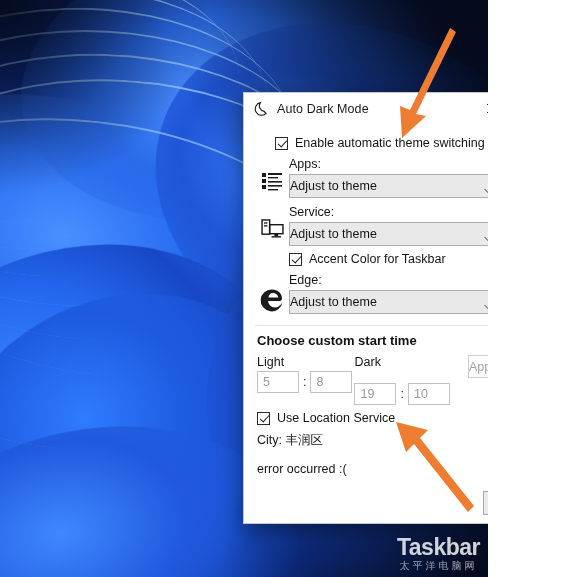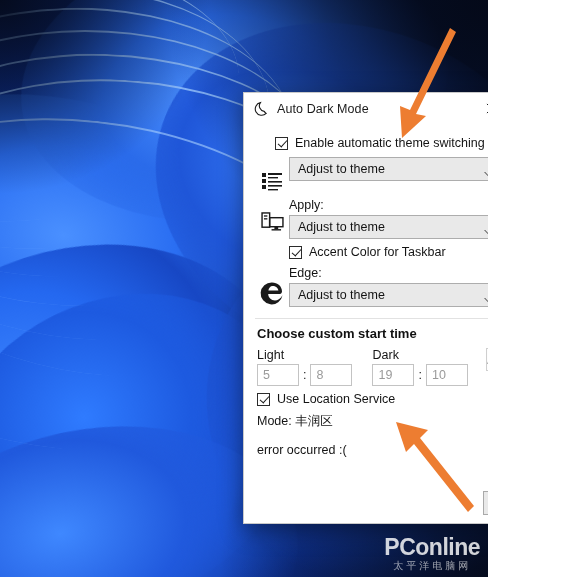--- a/index.html
+++ b/index.html
@@ -158,21 +158,21 @@
     color: #141414;
     margin-bottom: 3px;
   }
   .combo {
     position: relative;
     height: 24px;
     background: #e9e9e9;
     border: 1px solid #adadad;
     display: flex;
     align-items: center;
-    padding-left: 8px;
+    padding-left: 0;
     font-size: 12.5px;
     color: #141414;
     cursor: pointer;
   }
   .combo .chev {
     position: absolute;
     right: 8px; top: 50%;
     margin-top: -3px;
     width: 7px; height: 7px;
   }
@@ -199,21 +199,21 @@
     width: 42px; height: 22px;
     border: 1px solid #c3c3c3;
     background: #fff;
     font-size: 12.5px;
     color: #9a9a9a;
     padding-left: 5px;
     display: flex; align-items: center;
     font-family: "Liberation Sans", sans-serif;
   }
   .colon { font-size: 12.5px; color: #222; margin: 0 4px; }
-  #dark-block { margin-left: 20px; }
+  #dark-block { margin-left: 2px; gap: 12px; }
   #apply-btn {
     margin-left: 18px;
     width: 72px; height: 23px;
     border: 1px solid #cfcfcf;
     background: #fdfdfd;
     color: #a3a3a3;
     font-size: 12.5px;
     display: flex; align-items: center; justify-content: center;
     cursor: default;
   }
@@ -319,20 +319,21 @@
             <rect x="1" y="8" width="4" height="4" fill="#1a1a1a"></rect>
             <rect x="1" y="14" width="4" height="4" fill="#1a1a1a"></rect>
             <rect x="7" y="2" width="14" height="2" fill="#1a1a1a"></rect>
             <rect x="7" y="6" width="10" height="1.4" fill="#1a1a1a"></rect>
             <rect x="7" y="10" width="14" height="1.6" fill="#1a1a1a"></rect>
             <rect x="7" y="14" width="14" height="1.6" fill="#1a1a1a"></rect>
             <rect x="7" y="18" width="10" height="1.4" fill="#1a1a1a"></rect>
           </svg>
         </div>
         <div class="setfields">
+          <div class="setlabel">Apps:</div>
           <div class="combo">
             <span>Adjust to theme</span>
             <span class="chev">
               <svg viewBox="0 0 8 6" width="8" height="6">
                 <path d="M0.6 1 L4 4.6 L7.4 1" stroke="#3a3a3a" stroke-width="1" fill="none"></path>
               </svg>
             </span>
           </div>
         </div>
       </div>
@@ -342,21 +343,21 @@
           <svg viewBox="0 0 24 20" width="23" height="19">
             <rect x="1" y="1" width="8" height="15" fill="none" stroke="#1a1a1a" stroke-width="1.5"></rect>
             <rect x="3" y="3.5" width="3.6" height="1.4" fill="#1a1a1a"></rect>
             <rect x="3" y="6.5" width="3.6" height="1.4" fill="#1a1a1a"></rect>
             <rect x="9" y="6" width="14" height="9.5" fill="none" stroke="#1a1a1a" stroke-width="1.5"></rect>
             <rect x="14" y="15.5" width="4" height="2.6" fill="#1a1a1a"></rect>
             <rect x="11" y="18" width="10" height="1.5" fill="#1a1a1a"></rect>
           </svg>
         </div>
         <div class="setfields">
-          <div class="setlabel">Apply:</div>
+          <div class="setlabel">Service:</div>
           <div class="combo">
             <span>Adjust to theme</span>
             <span class="chev">
               <svg viewBox="0 0 8 6" width="8" height="6">
                 <path d="M0.6 1 L4 4.6 L7.4 1" stroke="#3a3a3a" stroke-width="1" fill="none"></path>
               </svg>
             </span>
           </div>
           <div class="cbrow accent-row">
             <span class="cbox checked"></span>
@@ -410,34 +411,34 @@
         </div>
 
         <div id="apply-btn">Apply</div>
       </div>
 
       <div class="cbrow" id="location-row">
         <span class="cbox checked"></span>
         <span class="cblabel">Use Location Service</span>
       </div>
 
-      <div id="city-line">Mode: 丰润区</div>
+      <div id="city-line">City: 丰润区</div>
 
       <div id="error-line">error occurred :(</div>
 
       <div id="help-btn">?</div>
     </div>
   </div>
 
   <svg class="arrow-svg" id="arrow-top" viewBox="0 0 80 112">
     <path d="M70 4 L30 86 L40 88 L16 110 L14 78 L24 82 L64 0 Z" fill="#ED7D31"></path>
   </svg>
 
   <svg class="arrow-svg" id="arrow-bottom" viewBox="0 0 82 98">
     <path d="M76 94 L22 26 L14 34 L4 4 L36 12 L28 20 L82 88 Z" fill="#ED7D31"></path>
   </svg>
 
   <div id="watermark">
-    <div id="wm-main">PConline</div>
+    <div id="wm-main">Taskbar</div>
     <div id="wm-sub">太平洋电脑网</div>
   </div>
 
 </div>
 
 </body></html>

